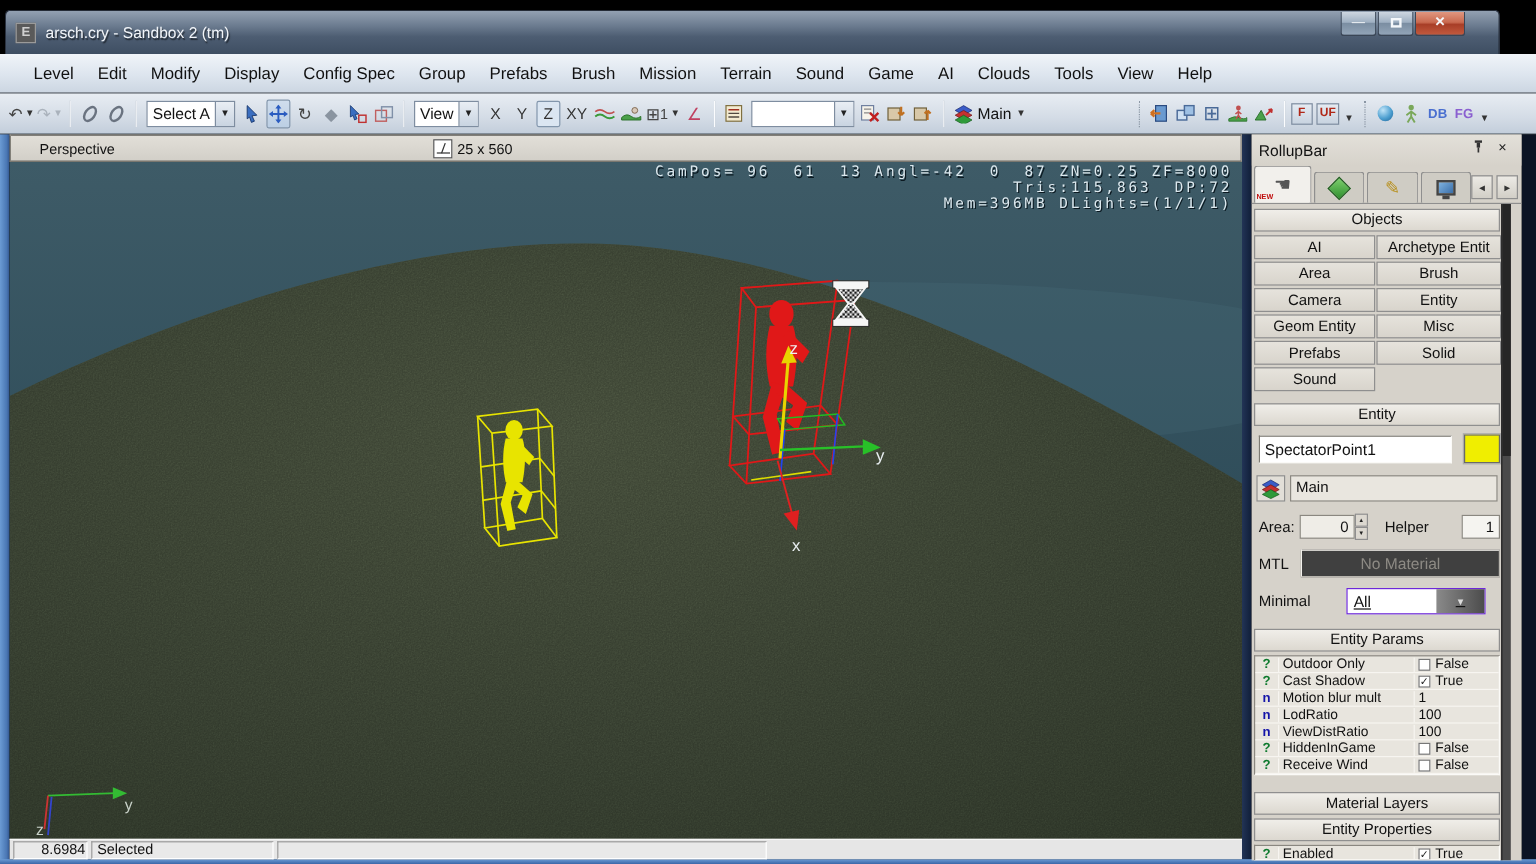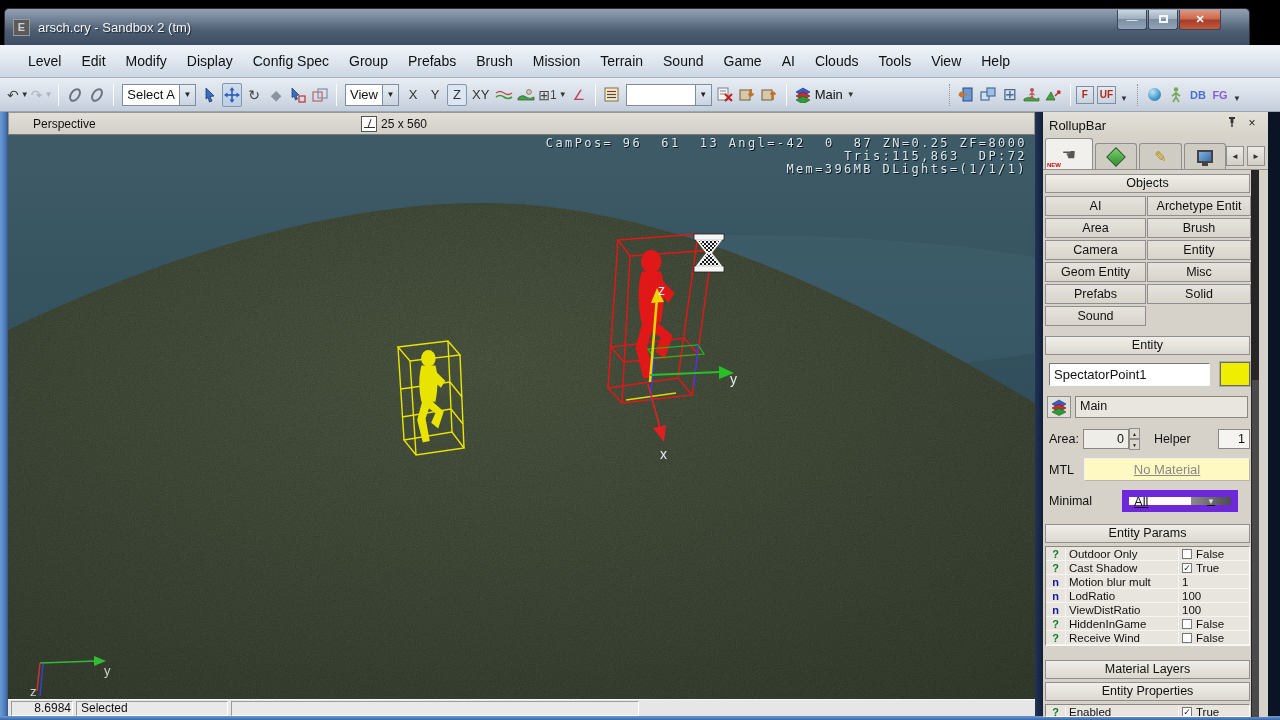--- a/index.html
+++ b/index.html
@@ -115,22 +115,22 @@
   .tfield { border:1px solid #7d7a73; border-bottom-color:#fbfaf7; border-right-color:#fbfaf7;
     background:#fff; font-size:13px; color:#111; padding:3px 4px; }
   .gfield { border:1px solid #8a8780; background:#e9e6df; font-size:12.5px; color:#111; padding:2px 4px; }
   .swatch { border:1px solid #6a6a6a; outline:1px solid #aaa; }
   .layers-ic { width:24px; height:22px; border:1px solid #8f8f8f; background:#e2dfd8;
     display:flex; align-items:center; justify-content:center; }
   .spin { display:flex; flex-direction:column; width:11px; height:22px; }
   .spin span { flex:1; border:1px solid #8f8f8f; background:#dcd8d0; font-size:5px; color:#222;
     display:flex; align-items:center; justify-content:center; }
   .dis-btn { border:1px solid #b8b5ae; border-top-color:#f3f1ec; border-left-color:#f3f1ec;
-    background:#fef9c3; color:#8d8a84; font-size:13px; text-align:center; padding:3px 0;text-decoration:underline; }
-  .sel-all { display:flex; border:7px solid #6d28d9; background:#fff; height:22px; align-items:center;text-decoration:underline; }
+    background:#404040; color:#8d8a84; font-size:13px; text-align:center; padding:3px 0; }
+  .sel-all { display:flex; border:1px solid #6d28d9; background:#fff; height:22px; align-items:center;text-decoration:underline; }
   .sel-all .v { flex:1; font-size:13px; color:#111; padding-left:5px; }
   .sel-all .a { width:40px; height:100%; background:linear-gradient(90deg,#8a8a8a,#4c4c4c); color:#ddd; font-size:8px;
     display:flex; align-items:center; justify-content:center; }
   .ptable { position:absolute; left:2px; width:205px; border:1px solid #8a8780; border-bottom-color:#fbfaf7;
     border-right-color:#fbfaf7; background:#e8e5de; overflow:hidden; }
   .prow { height:14px; display:flex; align-items:center; border-bottom:1px solid #f7f5f1; font-size:11.5px; color:#111; }
   .picon { width:20px; text-align:center; font-weight:bold; font-size:11px; border-right:1px solid #f7f5f1; }
   .picon.q { color:#0e7a2e; } .picon.n { color:#1414a8; }
   .plabel { width:113px; padding-left:3px; border-right:1px solid #f7f5f1; overflow:hidden; white-space:nowrap; }
   .pval { flex:1; display:flex; align-items:center; padding-left:3px; }

